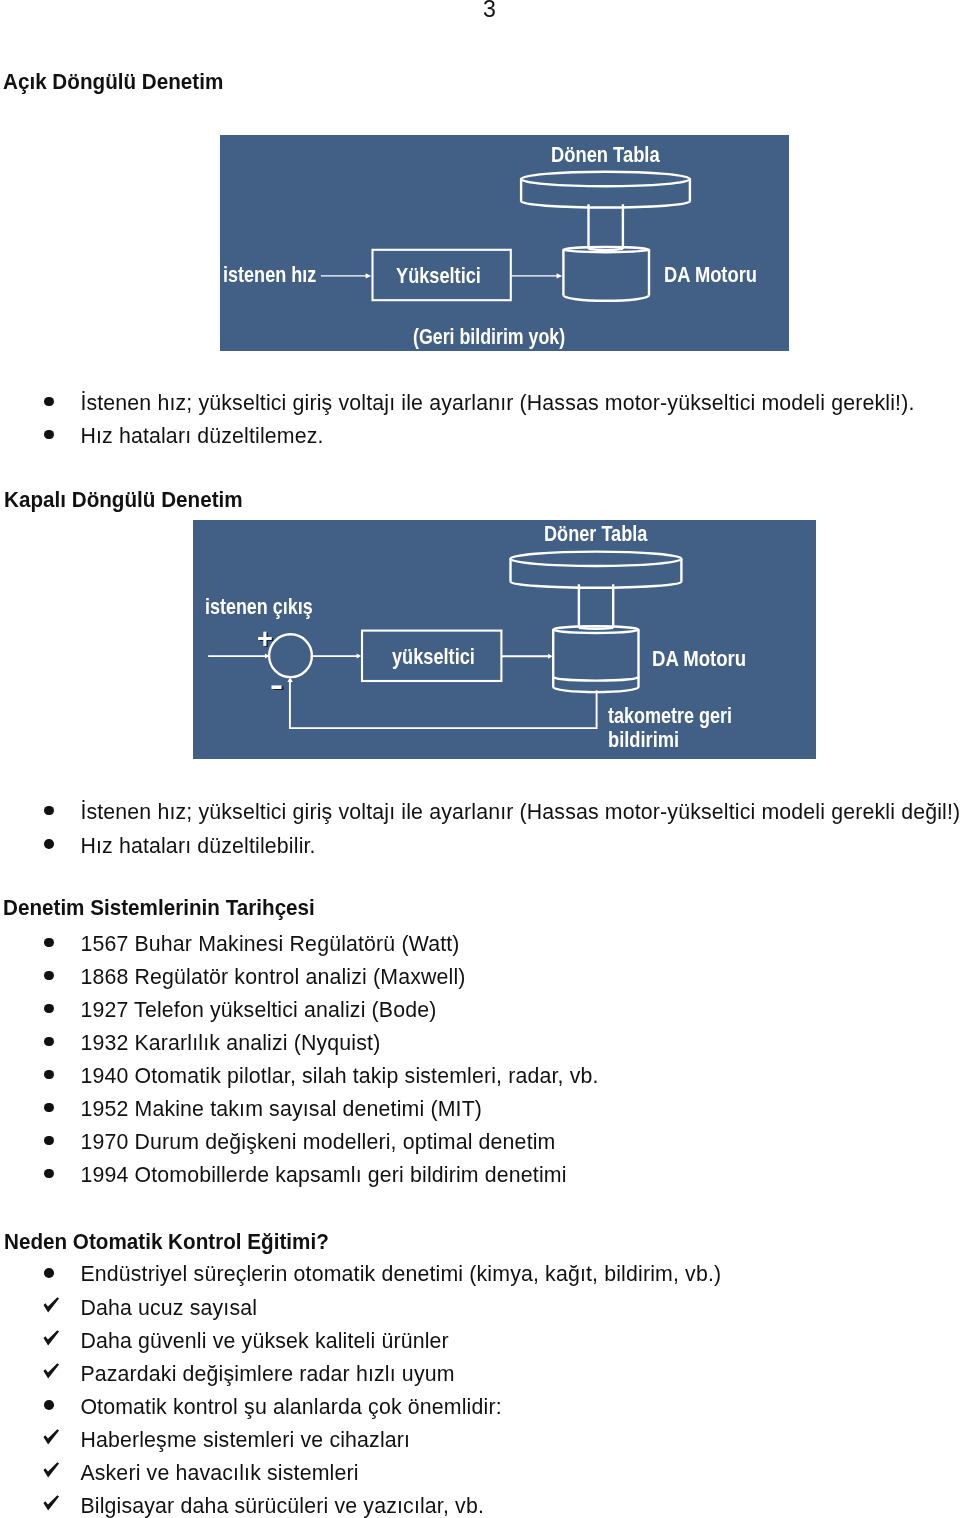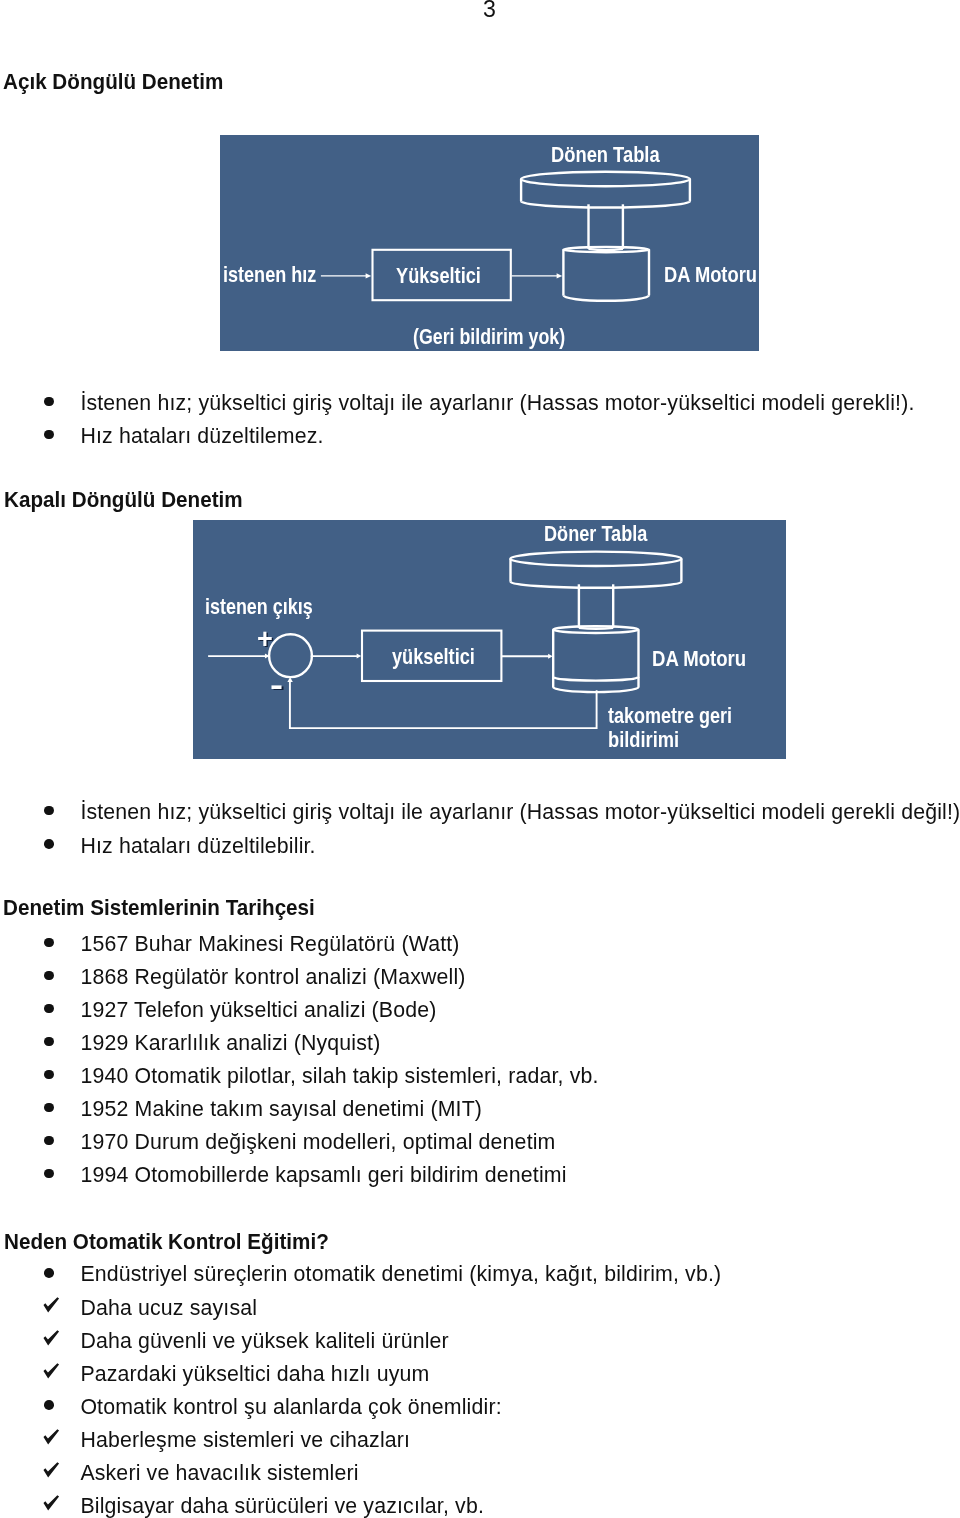--- a/index.html
+++ b/index.html
@@ -12,21 +12,21 @@
 
   .heading{position:absolute;font-size:21.6px;font-weight:bold;white-space:nowrap;
            line-height:1;transform:scaleX(0.9565);transform-origin:0 0;}
 
   .li{position:absolute;font-size:21.3px;letter-spacing:0.16px;white-space:nowrap;
       line-height:1;}
   .bullet-dot{position:absolute;width:9.7px;height:9.7px;border-radius:50%;
               background:#111111;}
   .check-mk{position:absolute;line-height:0;}
 
-  .diag{position:absolute;background:#426086;overflow:hidden;}
+  .diag{position:absolute;background:#426086;overflow:hidden;padding-left:30px;}
   .diag svg{display:block;position:absolute;left:0;top:0;}
   .dlabel{position:absolute;color:#ffffff;font-weight:bold;white-space:nowrap;
           line-height:1;transform-origin:0 0;}
   .sign{position:absolute;color:#ffffff;font-weight:bold;line-height:1;
         white-space:nowrap;text-shadow:1.4px 1.3px 0 #11203a;transform-origin:0 0;}
   .plus-sign{font-size:27px;transform:scaleX(1.0001);}
   .minus-sign{font-size:29px;transform:scaleX(1.35);}
 </style>
 </head>
 <body>
@@ -115,21 +115,21 @@
   <div class="bullet-dot" style="left:44.1px;top:839.3px"></div>
   <div class="li" style="left:80.4px;top:835.7px">Hız hataları düzeltilebilir.</div>
   <div class="heading" style="left:3.4px;top:896.7px">Denetim Sistemlerinin Tarihçesi</div>
   <div class="bullet-dot" style="left:44.1px;top:937.8px"></div>
   <div class="li" style="left:80.4px;top:934.2px">1567 Buhar Makinesi Regülatörü (Watt)</div>
   <div class="bullet-dot" style="left:44.1px;top:970.8px"></div>
   <div class="li" style="left:80.4px;top:967.2px">1868 Regülatör kontrol analizi (Maxwell)</div>
   <div class="bullet-dot" style="left:44.1px;top:1003.7px"></div>
   <div class="li" style="left:80.4px;top:1000.1px">1927 Telefon yükseltici analizi (Bode)</div>
   <div class="bullet-dot" style="left:44.1px;top:1036.6px"></div>
-  <div class="li" style="left:80.4px;top:1033.0px">1929 Kararlılık analizi (Nyquist)</div>
+  <div class="li" style="left:80.4px;top:1033.0px">1932 Kararlılık analizi (Nyquist)</div>
   <div class="bullet-dot" style="left:44.1px;top:1069.6px"></div>
   <div class="li" style="left:80.4px;top:1066.0px">1940 Otomatik pilotlar, silah takip sistemleri, radar, vb.</div>
   <div class="bullet-dot" style="left:44.1px;top:1102.5px"></div>
   <div class="li" style="left:80.4px;top:1099.0px">1952 Makine takım sayısal denetimi (MIT)</div>
   <div class="bullet-dot" style="left:44.1px;top:1135.5px"></div>
   <div class="li" style="left:80.4px;top:1131.9px">1970 Durum değişkeni modelleri, optimal denetim</div>
   <div class="bullet-dot" style="left:44.1px;top:1168.5px"></div>
   <div class="li" style="left:80.4px;top:1164.9px">1994 Otomobillerde kapsamlı geri bildirim denetimi</div>
   <div class="heading" style="left:3.5px;top:1230.6px">Neden Otomatik Kontrol Eğitimi?</div>
   <div class="bullet-dot" style="left:44.1px;top:1268.0px"></div>
@@ -138,21 +138,21 @@
         <path d="M0.45 8.05 L2.35 6.25 L4.95 9.55 L14.35 0.15 L16.05 1.45 L5.15 15.45 Z" fill="#141414"></path>
       </svg></div>
   <div class="li" style="left:80.4px;top:1297.5px">Daha ucuz sayısal</div>
   <div class="check-mk" style="left:43.4px;top:1329.8px"><svg width="17" height="17" viewBox="0 0 17 17">
         <path d="M0.45 8.05 L2.35 6.25 L4.95 9.55 L14.35 0.15 L16.05 1.45 L5.15 15.45 Z" fill="#141414"></path>
       </svg></div>
   <div class="li" style="left:80.4px;top:1330.6px">Daha güvenli ve yüksek kaliteli ürünler</div>
   <div class="check-mk" style="left:43.4px;top:1362.9px"><svg width="17" height="17" viewBox="0 0 17 17">
         <path d="M0.45 8.05 L2.35 6.25 L4.95 9.55 L14.35 0.15 L16.05 1.45 L5.15 15.45 Z" fill="#141414"></path>
       </svg></div>
-  <div class="li" style="left:80.4px;top:1363.7px">Pazardaki yükseltici daha hızlı uyum</div>
+  <div class="li" style="left:80.4px;top:1363.7px">Pazardaki değişimlere radar hızlı uyum</div>
   <div class="bullet-dot" style="left:44.1px;top:1400.4px"></div>
   <div class="li" style="left:80.4px;top:1396.8px">Otomatik kontrol şu alanlarda çok önemlidir:</div>
   <div class="check-mk" style="left:43.4px;top:1429.1px"><svg width="17" height="17" viewBox="0 0 17 17">
         <path d="M0.45 8.05 L2.35 6.25 L4.95 9.55 L14.35 0.15 L16.05 1.45 L5.15 15.45 Z" fill="#141414"></path>
       </svg></div>
   <div class="li" style="left:80.4px;top:1429.9px">Haberleşme sistemleri ve cihazları</div>
   <div class="check-mk" style="left:43.4px;top:1462.2px"><svg width="17" height="17" viewBox="0 0 17 17">
         <path d="M0.45 8.05 L2.35 6.25 L4.95 9.55 L14.35 0.15 L16.05 1.45 L5.15 15.45 Z" fill="#141414"></path>
       </svg></div>
   <div class="li" style="left:80.4px;top:1463.0px">Askeri ve havacılık sistemleri</div>

